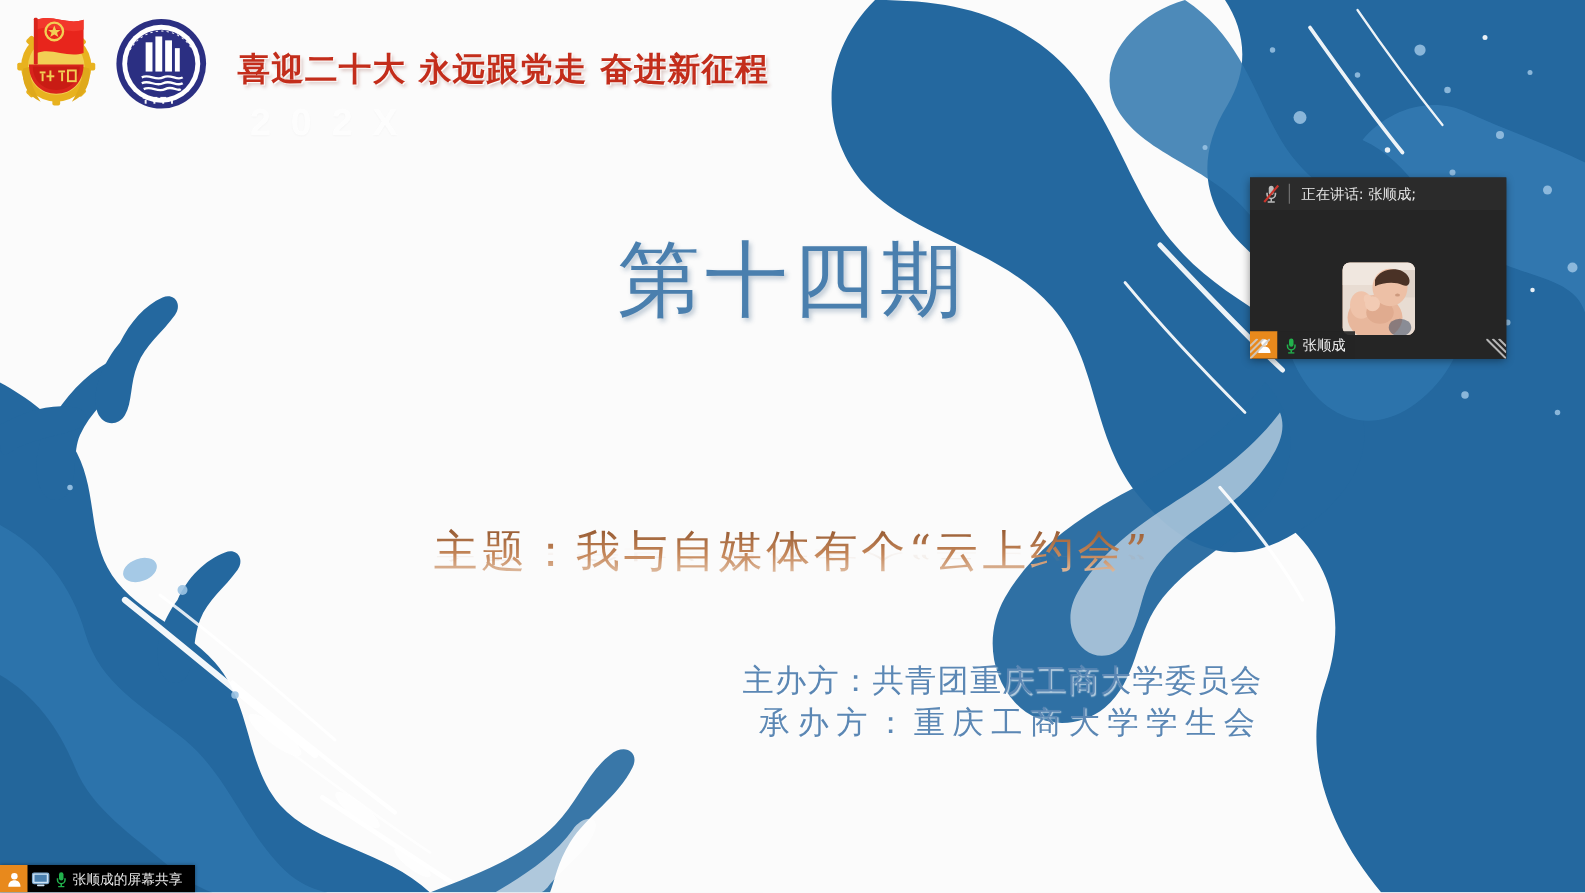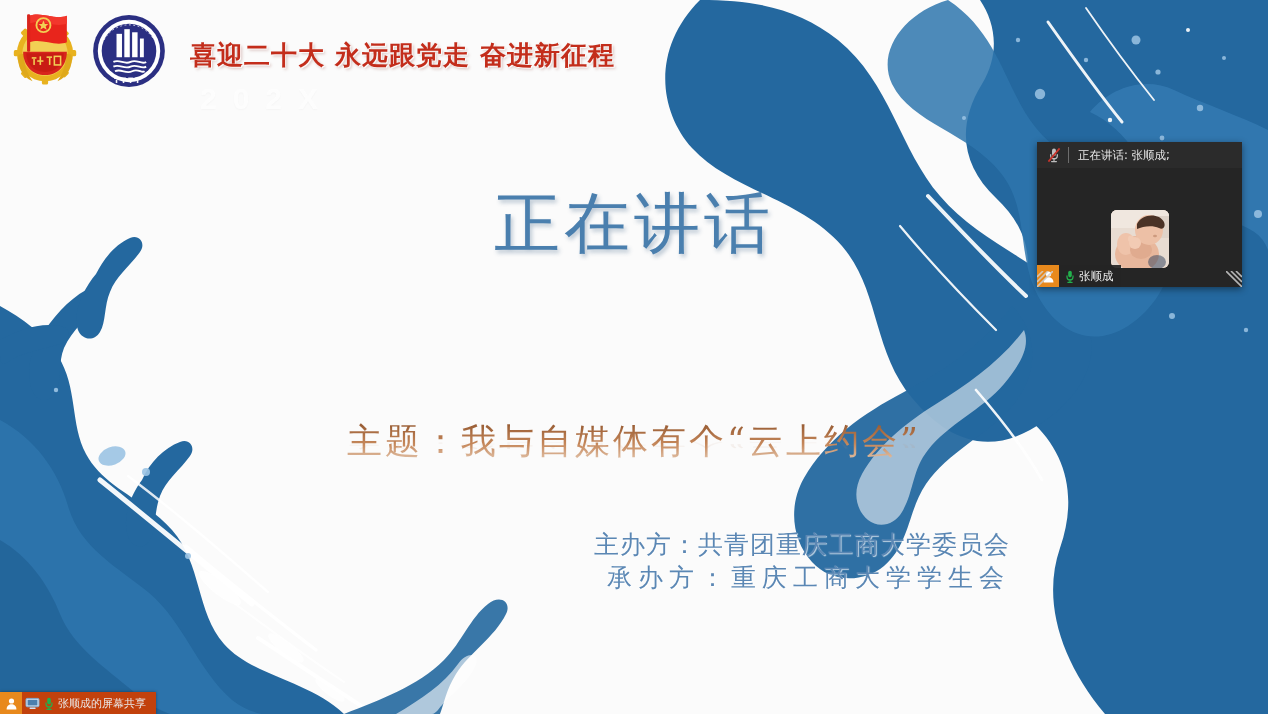--- a/index.html
+++ b/index.html
@@ -93,21 +93,21 @@
     font-family:"DejaVu Sans","Liberation Sans",sans-serif;
     font-size:25px; line-height:33px;
     color:#5b87b4; letter-spacing:1px;
     text-shadow:1px 1px 1px rgba(255,255,255,.7);
     white-space:nowrap;
   }
   .org-line.line2 { letter-spacing:6px; }
 
   
   #video-panel {
-    position:absolute; left:1037px; top:142px; width:205px; height:145px;
+    position:absolute; left:1000px; top:142px; width:205px; height:145px;
     background:#242424; z-index:40;
     box-shadow:0 2px 7px rgba(0,0,0,.45);
   }
   #video-header {
     position:relative; height:26px; background:#2b2b2b;
     display:flex; align-items:center;
   }
   #mic-muted-icon { width:24px; margin-left:5px; display:flex; justify-content:center; }
   #header-divider {
     width:1px; height:16px; background:#6d6d6d; margin:0 9px 0 2px;
@@ -141,21 +141,21 @@
     font-size:11.5px; color:#f0f0f0; white-space:nowrap;
     font-family:"DejaVu Sans","Liberation Sans",sans-serif;
   }
   .resize-grip { position:absolute; width:16px; height:16px; z-index:4; }
   #grip-bl { left:0; bottom:0; }
   #grip-br { right:0; bottom:0; }
 
   
   #share-taskbar {
     position:absolute; left:0; bottom:0; height:22px; width:156px;
-    background:#c2410c; display:flex; align-items:center; z-index:50;
+    background:#000000; display:flex; align-items:center; z-index:50;
     box-shadow:0 0 3px rgba(0,0,0,.4);
   }
   #tb-host-badge {
     width:22px; height:22px; background:#e8891c;
     display:flex; align-items:center; justify-content:center; flex:0 0 auto;
   }
   #tb-screen-icon { width:20px; display:flex; justify-content:center; flex:0 0 auto; }
   #tb-mic-icon { width:14px; display:flex; justify-content:center; flex:0 0 auto; }
   #tb-label {
     font-size:11px; color:#eaeaea; white-space:nowrap; margin-left:2px;
@@ -355,21 +355,21 @@
             <rect x="60" y="87" width="2" height="4"></rect>
         </g>
       </g>
     </svg>
 
     <div id="slogan">喜迎二十大  永远跟党走  奋进新征程</div>
     <div id="year-watermark">202X</div>
   </div>
 
   <div id="title-block">
-    <div class="main-title line1">正在讲话</div>
+    <div class="main-title line1">第十四期</div>
   </div>
 
   <div id="subtitle-shadow">主题：我与自媒体有个“云上约会”</div>
   <div id="subtitle">主题：我与自媒体有个“云上约会”</div>
 
   <div id="organizers">
     <div class="org-line line1">主办方：共青团重庆工商大学委员会</div>
     <div class="org-line line2">承办方：重庆工商大学学生会</div>
   </div>
 

